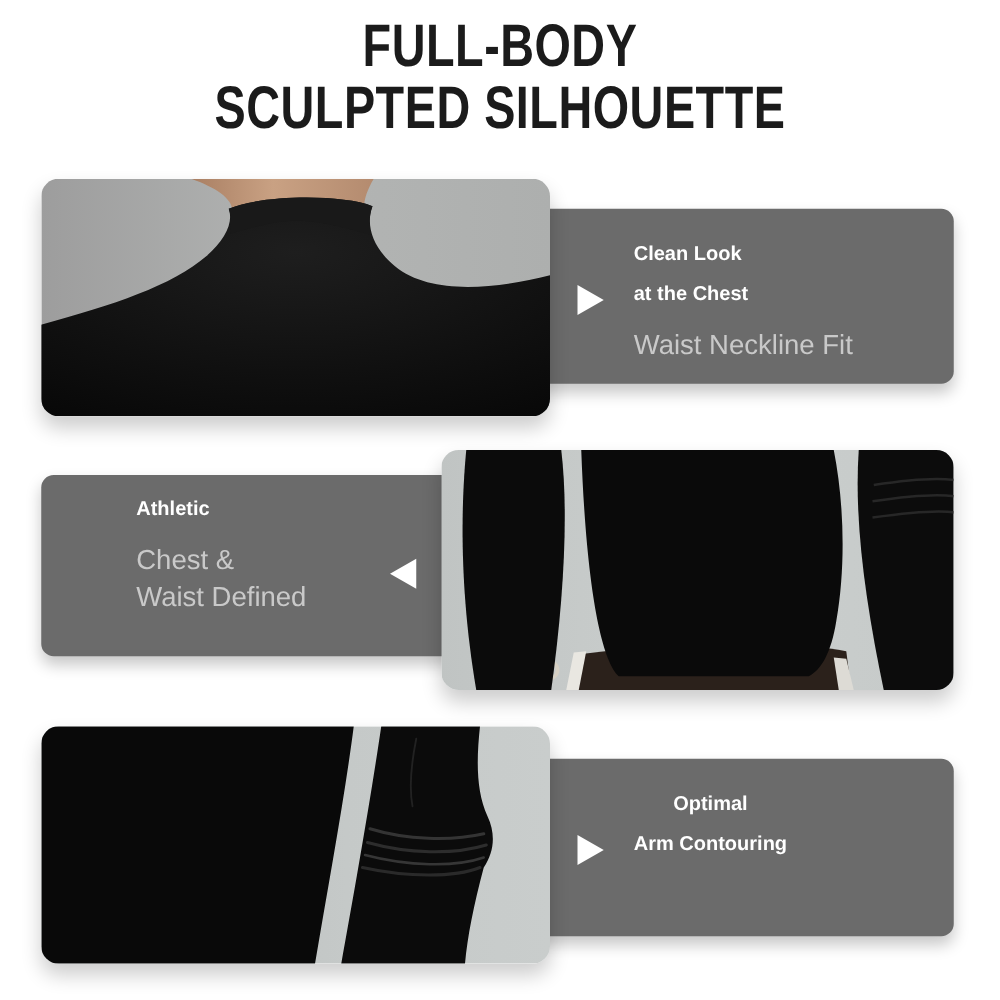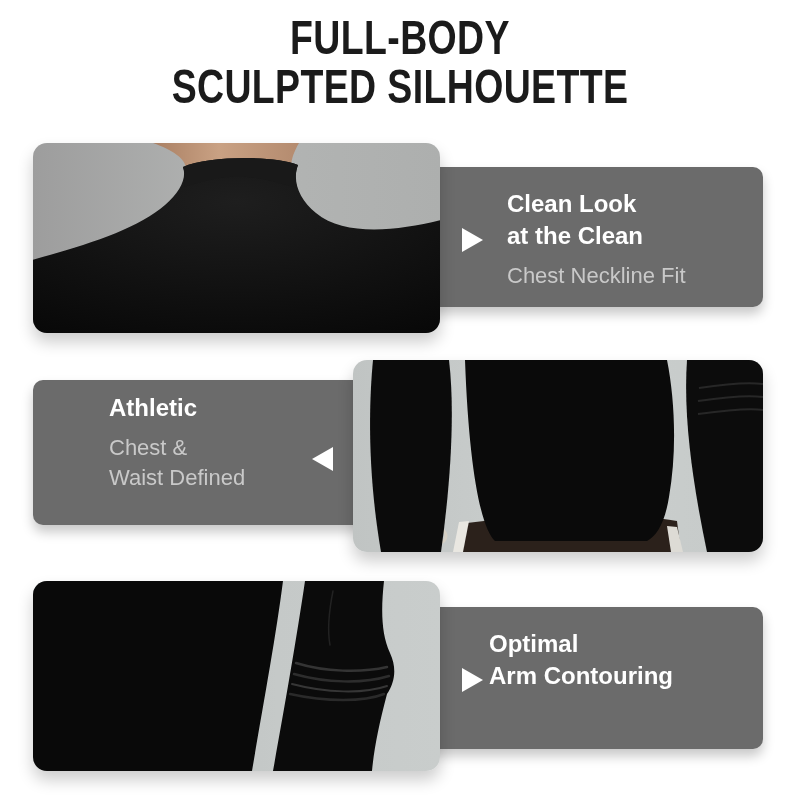--- a/index.html
+++ b/index.html
@@ -27,22 +27,22 @@
   .callout{
     position:absolute;background:#6b6b6b;border-radius:10px;z-index:1;
     box-shadow:0 7px 12px rgba(0,0,0,0.22);
   }
   .callout-collar{left:420px;top:167px;width:343px;height:140px;}
   .callout-vshape{left:33px; top:380px;width:330px;height:145px;padding-left:48px;}
   .callout-arm   {left:420px;top:607px;width:343px;height:142px;}
   .callout-text{position:absolute;}
   .ct-collar{left:87px;top:21px;}
   .ct-vshape{left:76px;top:12px;}
-  .ct-arm   {left:69px;top:21px;}
-  .heading-line{color:#ffffff;font-size:24px;line-height:32px;font-weight:700;}
+  .ct-arm   {left:87px;top:21px;text-align:center;}
+  .heading-line{color:#ffffff;font-size:16px;line-height:32px;font-weight:700;}
   .subtext{margin-top:9px;}
   .subtext-line{color:#c9c9c9;font-size:22px;line-height:30px;font-weight:400;}
   
   .tri{position:absolute;width:0;height:0;}
   .tri-right{
     border-top:12px solid transparent;border-bottom:12px solid transparent;
     border-left:21px solid #ffffff;
   }
   .tri-left{
     border-top:12px solid transparent;border-bottom:12px solid transparent;
@@ -60,23 +60,23 @@
   <div class="title">
     <div>FULL-BODY</div>
     <div>SCULPTED SILHOUETTE</div>
   </div>
 
   <div>
     <div class="callout callout-collar">
       <span class="tri tri-right tri-collar"></span>
       <div class="callout-text ct-collar">
         <div class="heading-line">Clean Look</div>
-        <div class="heading-line">at the Clean</div>
+        <div class="heading-line">at the Chest</div>
         <div class="subtext">
-          <div class="subtext-line">Chest Neckline Fit</div>
+          <div class="subtext-line">Waist Neckline Fit</div>
         </div>
       </div>
     </div>
     <div class="photo photo-collar">
       <svg viewBox="0 0 407 190" preserveAspectRatio="none" aria-hidden="true">
         <defs>
           <linearGradient id="bg1" x1="0" y1="0" x2="1" y2="0">
             <stop offset="0" stop-color="#9d9d9d"></stop>
             <stop offset="0.5" stop-color="#b3b5b4"></stop>
             <stop offset="1" stop-color="#adafae"></stop>

